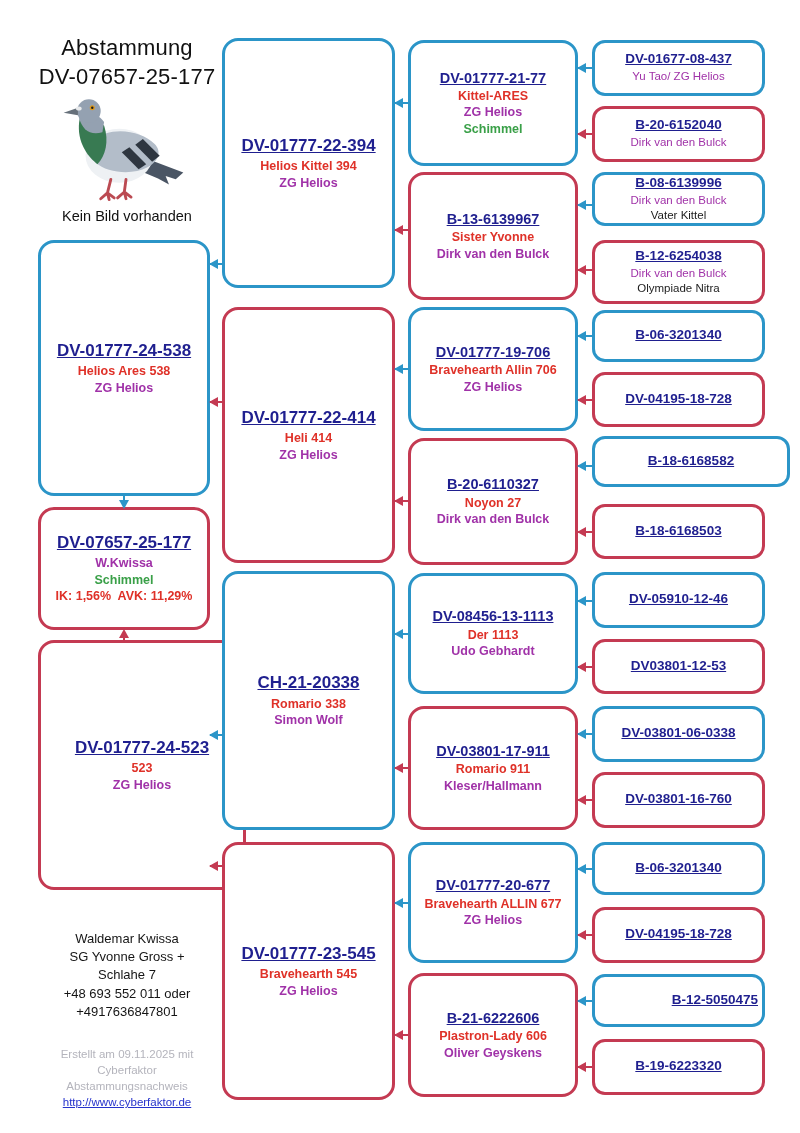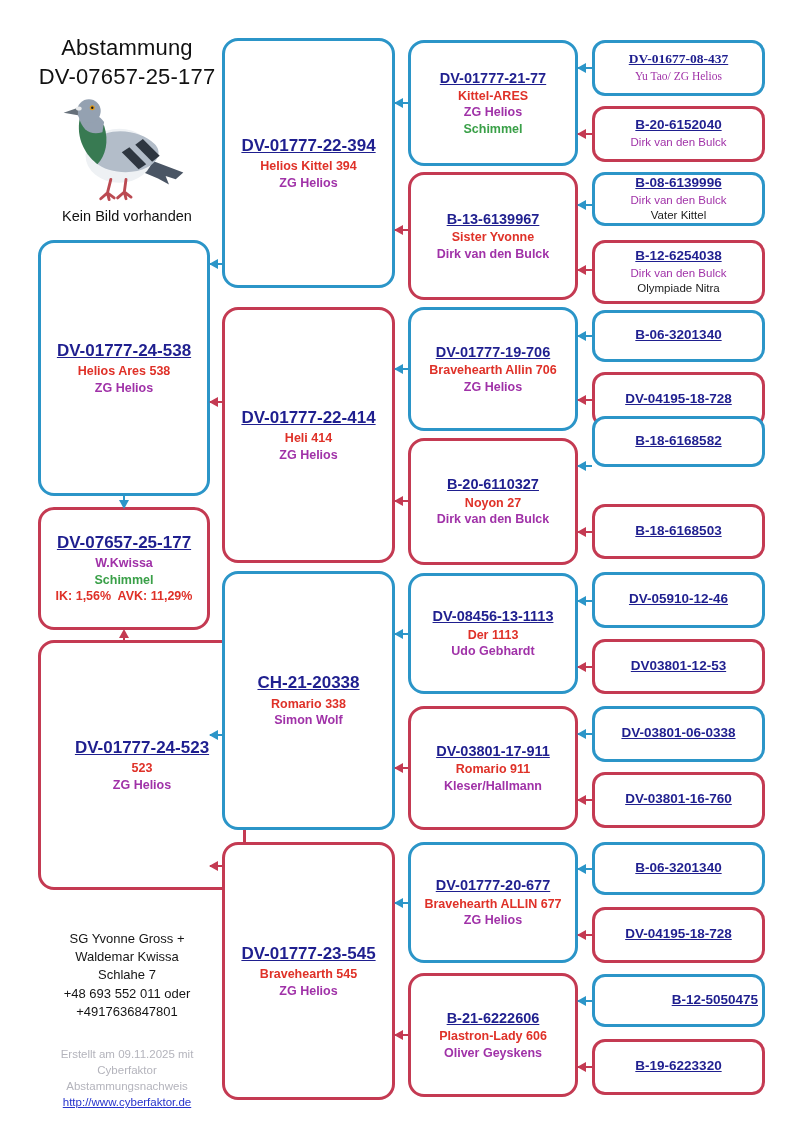--- a/index.html
+++ b/index.html
@@ -153,21 +153,21 @@
       <div class="pbox g4 sire" style="left: 408px; top: 842px; width: 170px; height: 121px;">
     <div class="pbox-id">DV-01777-20-677</div>
   <div class="pline c-name">Bravehearth ALLIN 677</div>
         <div class="pline c-fancier">ZG Helios</div>
       </div>
       <div class="pbox g4 dam" style="left: 408px; top: 973px; width: 170px; height: 124px;">
     <div class="pbox-id">B-21-6222606</div>
   <div class="pline c-name">Plastron-Lady 606</div>
         <div class="pline c-fancier">Oliver Geyskens</div>
       </div>
-      <div class="pbox g5 sire" style="left: 592px; top: 40px; width: 173px; height: 56px; font-family: Liberation Serif, serif;">
+      <div class="pbox g5 sire" style="left: 592px; top: 40px; width: 173px; height: 56px;">
     <div class="pbox-id">DV-01677-08-437</div>
   <div class="pline c-fancier">Yu Tao/ ZG Helios</div>
       </div>
       <div class="pbox g5 dam" style="left: 592px; top: 106px; width: 173px; height: 56px;">
     <div class="pbox-id">B-20-6152040</div>
   <div class="pline c-fancier">Dirk van den Bulck</div>
       </div>
       <div class="pbox g5 sire" style="left: 592px; top: 172px; width: 173px; height: 54px;">
     <div class="pbox-id">B-08-6139996</div>
   <div class="pline c-fancier">Dirk van den Bulck</div>
@@ -177,21 +177,21 @@
     <div class="pbox-id">B-12-6254038</div>
   <div class="pline c-fancier">Dirk van den Bulck</div>
         <div class="pline c-black">Olympiade Nitra</div>
       </div>
       <div class="pbox g5 sire" style="left: 592px; top: 310px; width: 173px; height: 52px;">
     <div class="pbox-id">B-06-3201340</div>
   </div>
       <div class="pbox g5 dam" style="left: 592px; top: 372px; width: 173px; height: 55px;">
     <div class="pbox-id">DV-04195-18-728</div>
   </div>
-      <div class="pbox g5 sire" style="left: 592px; top: 416px; width: 173px; height: 51px;">
+      <div class="pbox g5 sire" style="left: 592px; top: 436px; width: 198px; height: 51px;">
     <div class="pbox-id">B-18-6168582</div>
   </div>
       <div class="pbox g5 dam" style="left: 592px; top: 504px; width: 173px; height: 55px;">
     <div class="pbox-id">B-18-6168503</div>
   </div>
       <div class="pbox g5 sire" style="left: 592px; top: 572px; width: 173px; height: 56px;">
     <div class="pbox-id">DV-05910-12-46</div>
   </div>
       <div class="pbox g5 dam" style="left: 592px; top: 639px; width: 173px; height: 55px;">
     <div class="pbox-id">DV03801-12-53</div>
@@ -270,22 +270,22 @@
       <div class="ahead sire" style="left: 577px; top: 996px;"></div>
       <div class="harrow dam" style="left: 578px; width: 14px; top: 1066px;"></div>
       <div class="ahead dam" style="left: 577px; top: 1062px;"></div>
       <div class="varrow sire" style="left: 123px; top: 496px; height: 5px;"></div>
       <div class="vhead down" style="left: 119px; top: 500px;"></div>
       <div class="varrow dam" style="left: 123px; top: 635px; height: 6px;"></div>
       <div class="vhead up" style="left: 119px; top: 629px;"></div>
     </div>
 
   <div class="owner" id="owner">
+      <div>Waldemar Kwissa</div>
       <div>SG Yvonne Gross +</div>
-      <div>Waldemar Kwissa</div>
       <div>Schlahe 7</div>
       <div>+48 693 552 011 oder</div>
       <div>+4917636847801</div>
     </div>
 
   <div class="footer">
     <div id="footer-lines">
         <div>Erstellt am 09.11.2025 mit</div>
         <div>Cyberfaktor</div>
         <div>Abstammungsnachweis</div>

